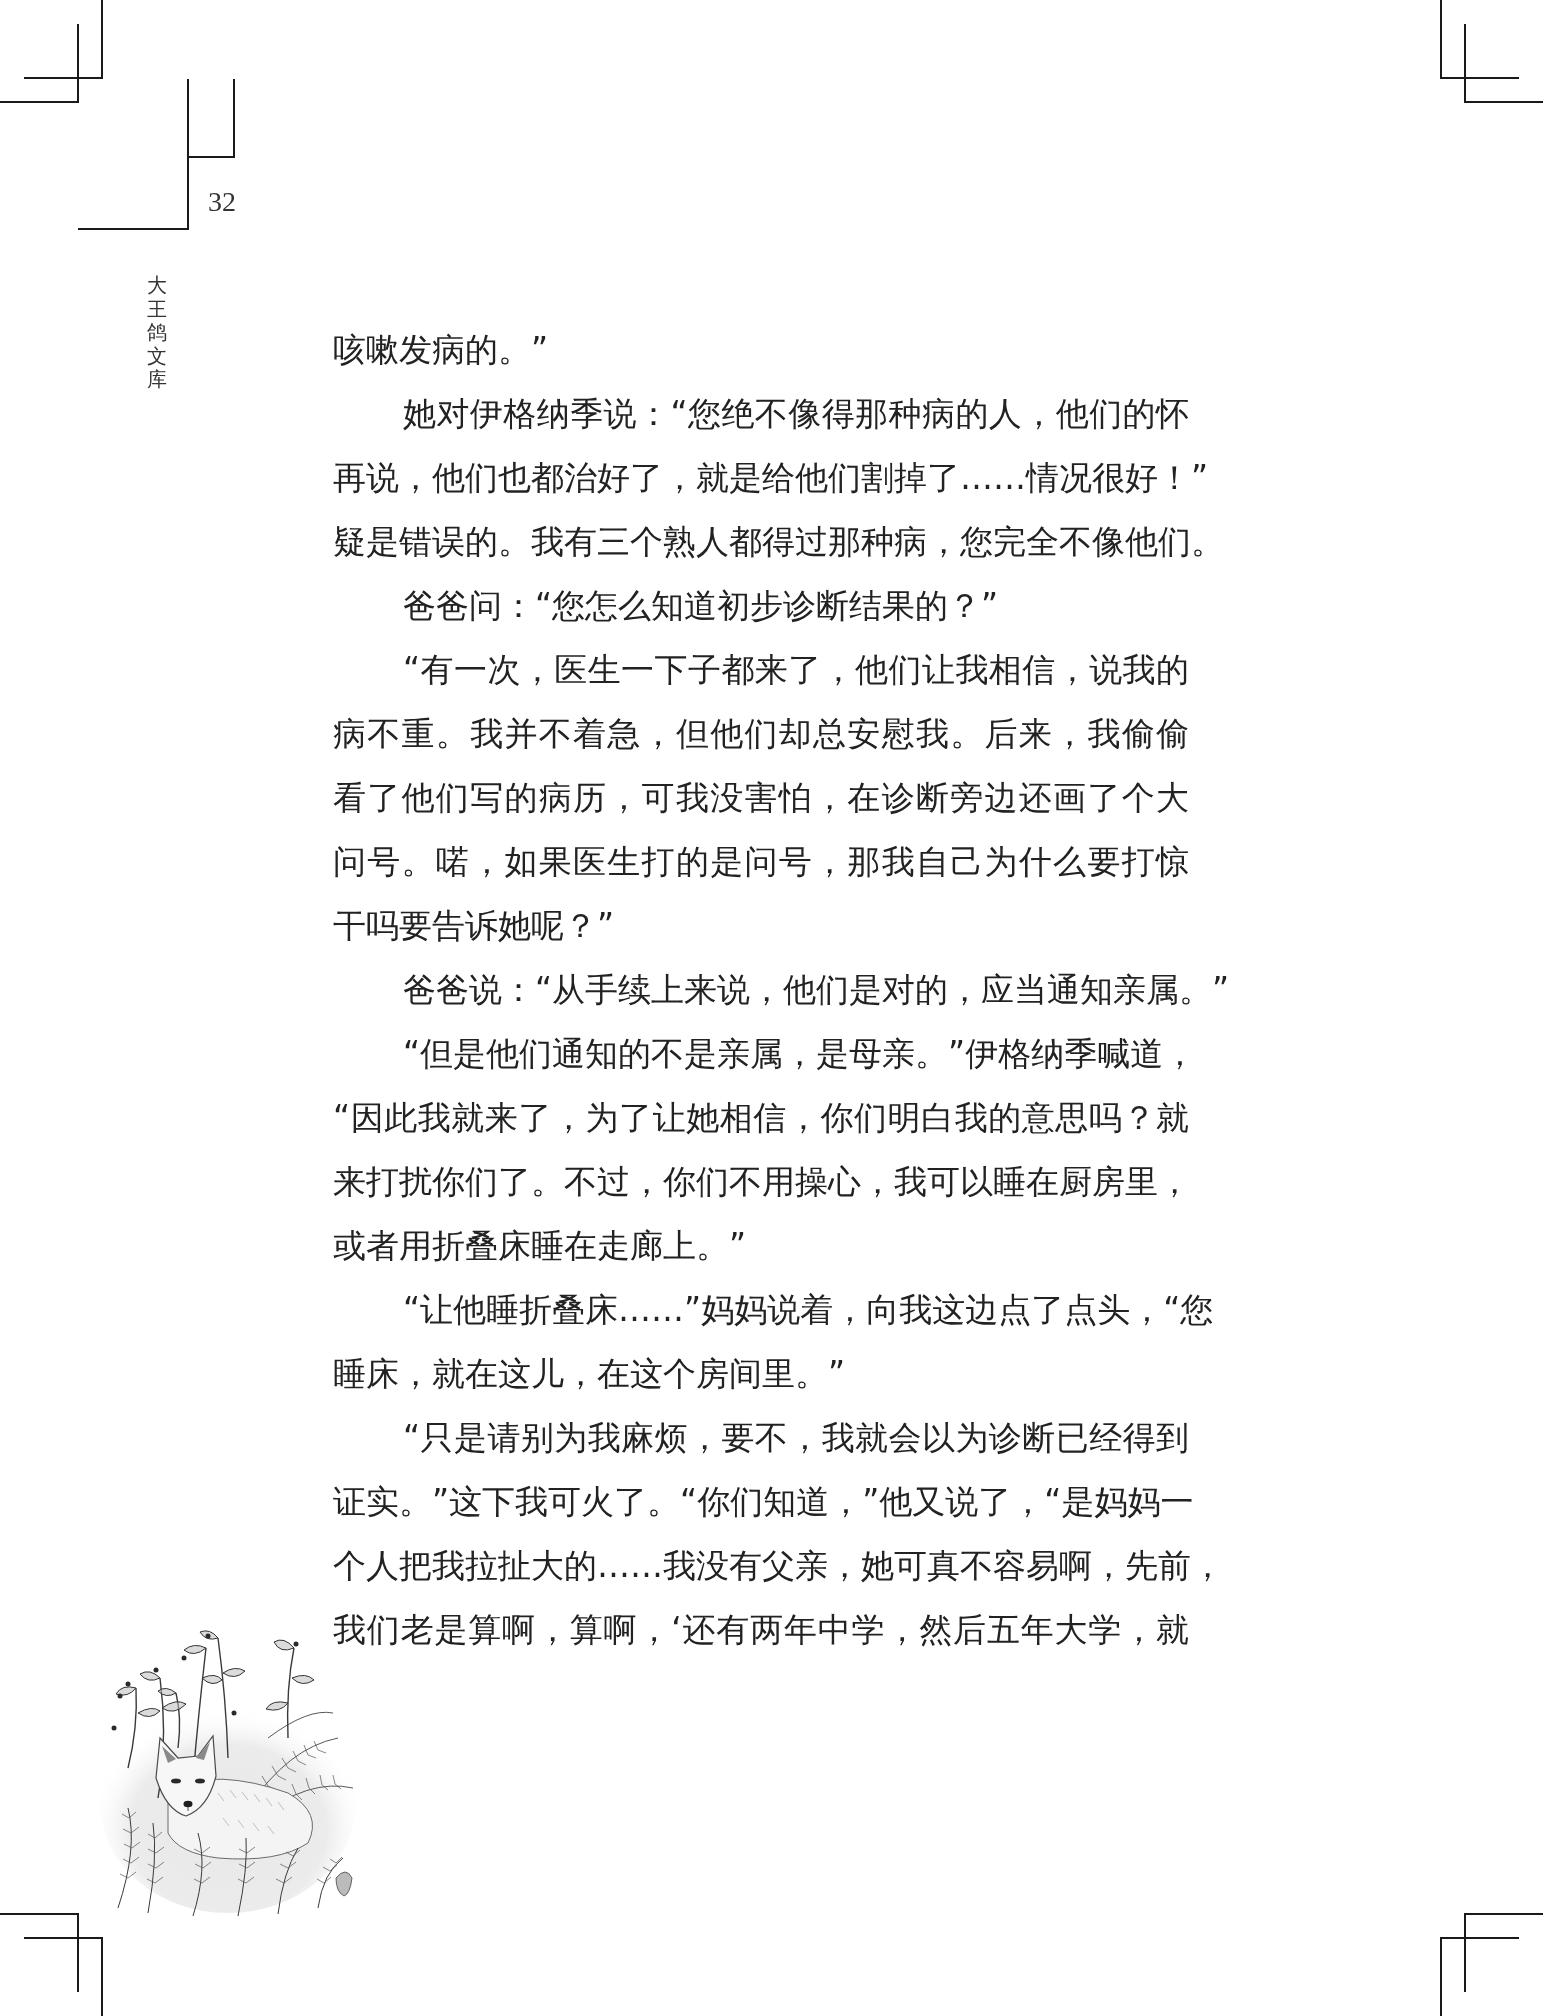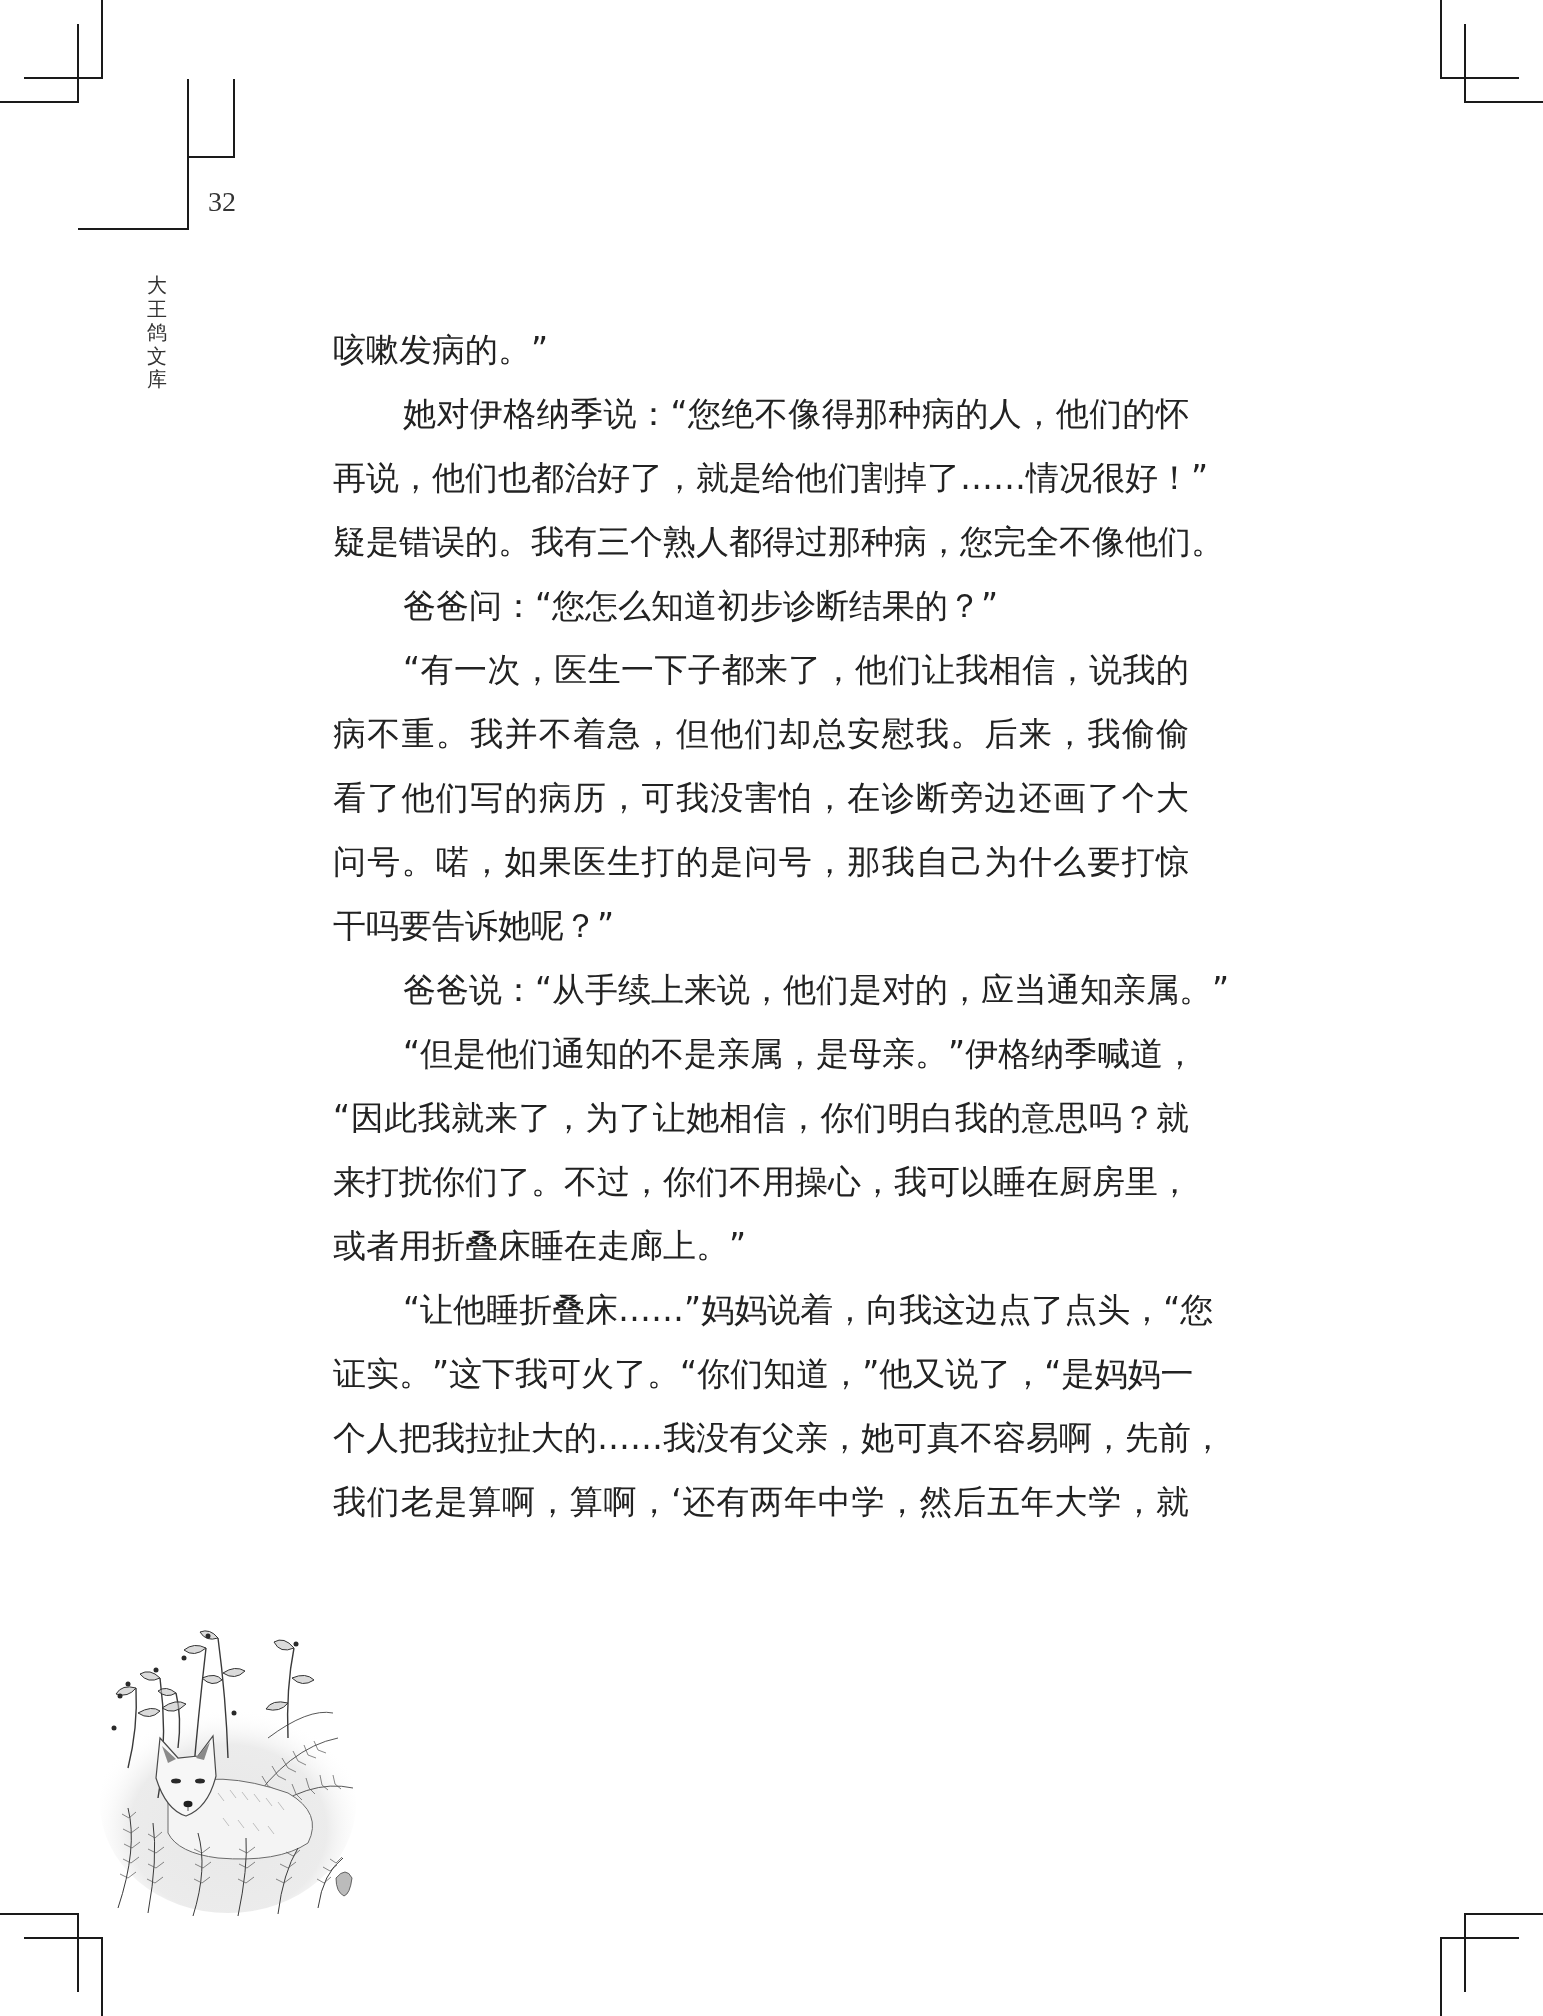--- a/index.html
+++ b/index.html
@@ -117,20 +117,22 @@
   <div class="line">病不重。我并不着急，但他们却总安慰我。后来，我偷偷</div>
   <div class="line">看了他们写的病历，可我没害怕，在诊断旁边还画了个大</div>
   <div class="line">问号。喏，如果医生打的是问号，那我自己为什么要打惊</div>
   <div class="line short">干吗要告诉她呢？”</div>
   <div class="line indent">爸爸说：“从手续上来说，他们是对的，应当通知亲属。”</div>
   <div class="line indent">“但是他们通知的不是亲属，是母亲。”伊格纳季喊道，</div>
   <div class="line">“因此我就来了，为了让她相信，你们明白我的意思吗？就</div>
   <div class="line">来打扰你们了。不过，你们不用操心，我可以睡在厨房里，</div>
   <div class="line short">或者用折叠床睡在走廊上。”</div>
   <div class="line indent">“让他睡折叠床……”妈妈说着，向我这边点了点头，“您</div>
+  <div class="line short">睡床，就在这儿，在这个房间里。”</div>
+  <div class="line indent">“只是请别为我麻烦，要不，我就会以为诊断已经得到</div>
   <div class="line">证实。”这下我可火了。“你们知道，”他又说了，“是妈妈一</div>
   <div class="line">个人把我拉扯大的……我没有父亲，她可真不容易啊，先前，</div>
   <div class="line">我们老是算啊，算啊，‘还有两年中学，然后五年大学，就</div>
 </div>
 
 <div class="illustration">
   <svg width="265" height="300" viewBox="0 0 265 300" xmlns="http://www.w3.org/2000/svg">
     <defs>
       <radialGradient id="shade" cx="50%" cy="62%" r="55%">
         <stop offset="0%" stop-color="#d8d8d8" stop-opacity="0.55"></stop>

